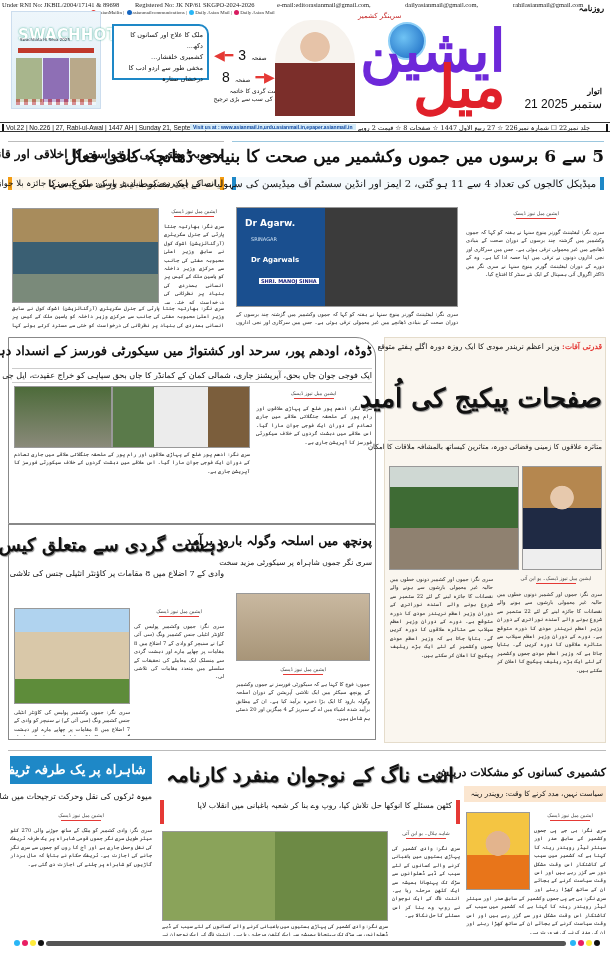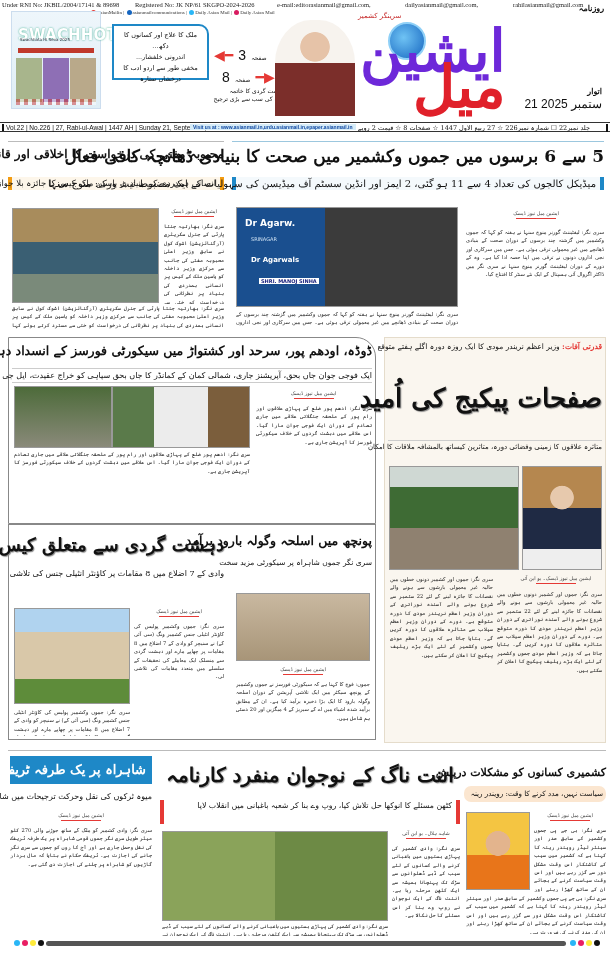--- a/index.html
+++ b/index.html
@@ -11,21 +11,21 @@
   .topline span { position: absolute; top: 1px; }
   .social { top: 10px; left: 90px; font-size: 5px; color: #333; font-family: "Liberation Serif", serif; white-space: nowrap; }
   .social b { display: inline-block; width: 5px; height: 5px; border-radius: 50%; margin: 0 1px; vertical-align: middle; }
   .ad-box { top: 11px; left: 11px; width: 90px; height: 98px; background: linear-gradient(#eef6fb, #dfeef6); border: 1px solid #cde; }
   .ad-title { position: absolute; top: 14px; left: 6px; font-size: 15px; font-weight: bold; color: #fff; text-shadow: 0 0 2px #3a8; letter-spacing: 0.2px; text-align: center; }
   .ad-sub { position: absolute; top: 25px; left: 8px; font-size: 4px; color: #334; }
   .ad-band { position: absolute; top: 36px; left: 6px; width: 76px; height: 5px; background: #c0392b; }
   .ad-photo { position: absolute; top: 46px; width: 26px; height: 44px; }
   .ad-foot { position: absolute; bottom: 3px; left: 4px; right: 4px; height: 6px; background: repeating-linear-gradient(90deg,#c33 0 4px,#fff 4px 8px); opacity: 0.5; }
   .teaser { top: 24px; left: 112px; width: 97px; height: 56px; border: 2px solid #1e88c7; border-radius: 0 10px 0 0; background: #fff; padding: 4px; font-size: 6.5px; line-height: 11px; }
-  .teaser div { text-align: center; }
+  .teaser div { text-align: right; }
   .arrow { font-size: 14px; color: #e53935; font-weight: bold; white-space: nowrap; }
   .pg-num { font-size: 14px; font-family: "Liberation Sans", sans-serif; }
   .pg-label { font-size: 6px; }
   .side-teaser { top: 87px; left: 205px; width: 80px; font-size: 6px; line-height: 8px; text-align: right; }
   .portrait { top: 20px; left: 275px; width: 80px; height: 96px; background: radial-gradient(circle at 50% 28%, #e6c3a8 0 18%, transparent 19%), linear-gradient(#f7f3ee 0 45%, #7b2e2a 45%); border-radius: 45% 45% 0 0; }
   .masthead-1 { top: 22px; left: 360px; font-size: 58px; font-weight: bold; color: #6d28d9; font-family: "DejaVu Serif", serif; line-height: 1; }
   .masthead-2 { top: 58px; left: 385px; font-size: 58px; font-weight: bold; color: #e0202a; font-family: "DejaVu Serif", serif; line-height: 1; margin-left: 28px; }
   .globe { top: 22px; left: 388px; width: 38px; height: 38px; border-radius: 50%; background: radial-gradient(circle at 40% 40%, #6fc3f4, #1565c0); border: 2px solid #8fd0f7; }
   .srinagar { top: 12px; left: 358px; font-size: 7px; color: #c62828; }
   .roznama { top: 3px; right: 6px; font-size: 8px; font-weight: bold; }
@@ -42,21 +42,21 @@
   .bar-orange { border-right: 4px solid #f39c12; border-left: 4px solid #f39c12; padding: 0 4px; background: #fdf6ea; }
   .bar-red { border-right: 4px solid #e53935; border-left: 4px solid #e53935; padding: 0 4px; }
   .byline { font-size: 5px; color: #444; text-align: center; }
   .byline::after { content: ""; display: block; width: 40px; height: 1px; background: #e53935; margin: 2px auto 0; }
   .body-text { font-size: 5.2px; line-height: 8.4px; color: #222; text-align: justify; }
   .photo { border: 1px solid #999; overflow: hidden; }
   .rule { background: #bbb; height: 1px; }
   .frame { border: 1px solid #888; }
   .relief-bg { background: #faf6ef; }
   .blue-box { background: #1e88c7; color: #fff; }
-  .peach { background: #fbe6d0; border-radius: 7px; }
+  .peach { background: #fbe6d0; }
   .regbar { top: 936px; left: 0; width: 610px; height: 17px; }
   .dot { position: absolute; width: 6px; height: 6px; border-radius: 50%; top: 940px; }
   .reg-line { position: absolute; top: 941px; left: 46px; width: 520px; height: 5px; background: #555; border-radius: 3px; }
 </style>
 </head>
 <body>
 
 <div class="abs topline">
   <span style="left:2px">Under RNI No: JKBIL/2004/17141 &amp; 89698</span>
   <span style="left:135px">Registered No: JK NP/61 SKGPO-2024-2026</span>
@@ -77,21 +77,21 @@
   <div class="ad-sub">Swachhata Hi Seva 2025</div>
   <div class="ad-band"></div>
   <div class="ad-photo" style="left:4px;background:#a8b58c"></div>
   <div class="ad-photo" style="left:31px;background:#8e6fb5"></div>
   <div class="ad-photo" style="left:58px;background:#b9a98a"></div>
   <div class="ad-foot"></div>
 </div>
 
 <div class="abs teaser rtl urdu">
   <div>ملک کا علاج اور کسانوں کا دکھ...</div>
-  <div>اندرونی خلفشار...</div>
+  <div>کشمیری خلفشار...</div>
   <div>مخفی طور سے اردو ادب کا درخشاں ستارہ</div>
 </div>
 <div class="abs" style="top:45px;left:214px;white-space:nowrap">
   <span class="arrow">◀━</span>
   <span class="pg-num">3</span>
   <span class="pg-label urdu">صفحہ</span>
 </div>
 <div class="abs" style="top:67px;left:222px;white-space:nowrap">
   <span class="pg-label urdu">صفحہ</span>
   <span class="pg-num">8</span>

